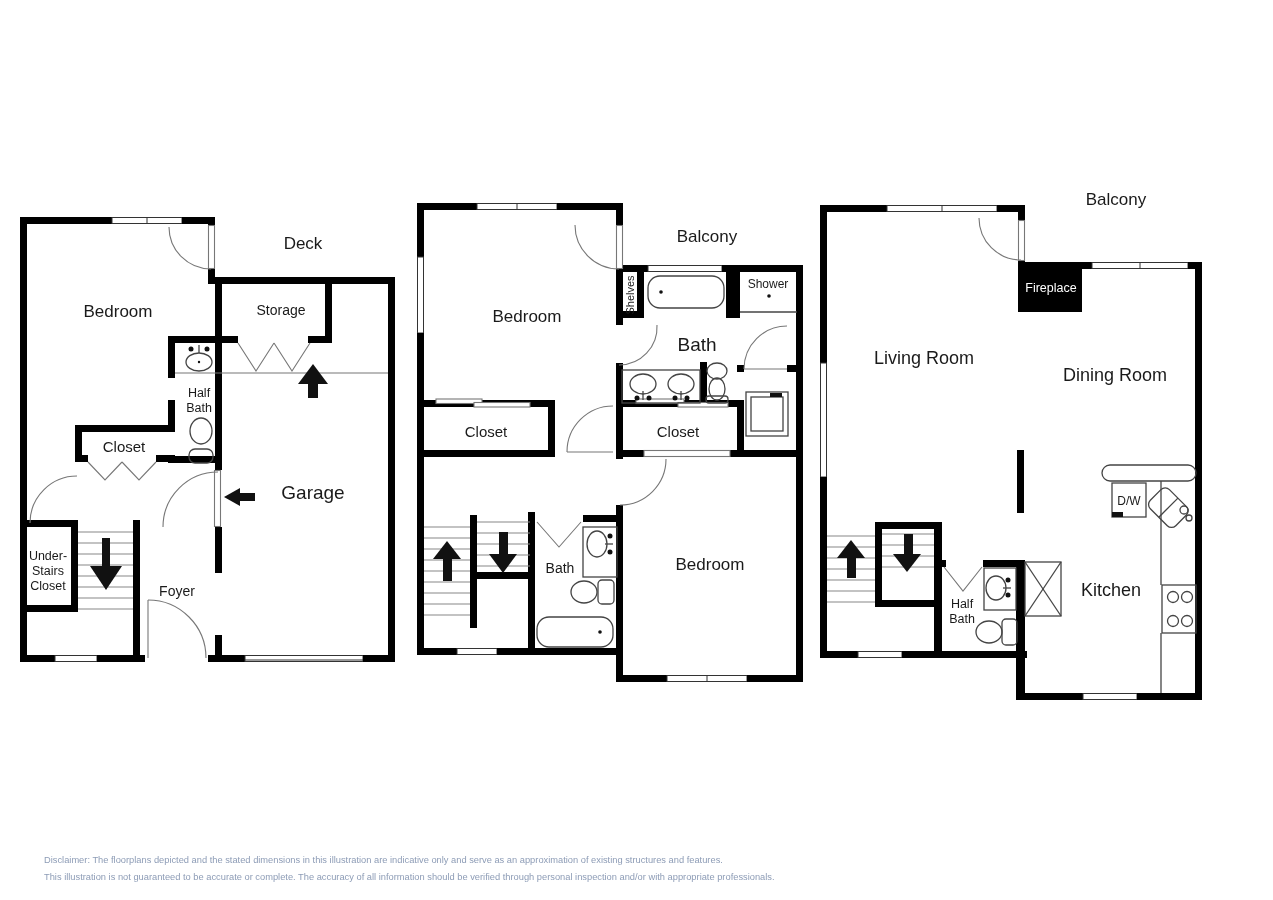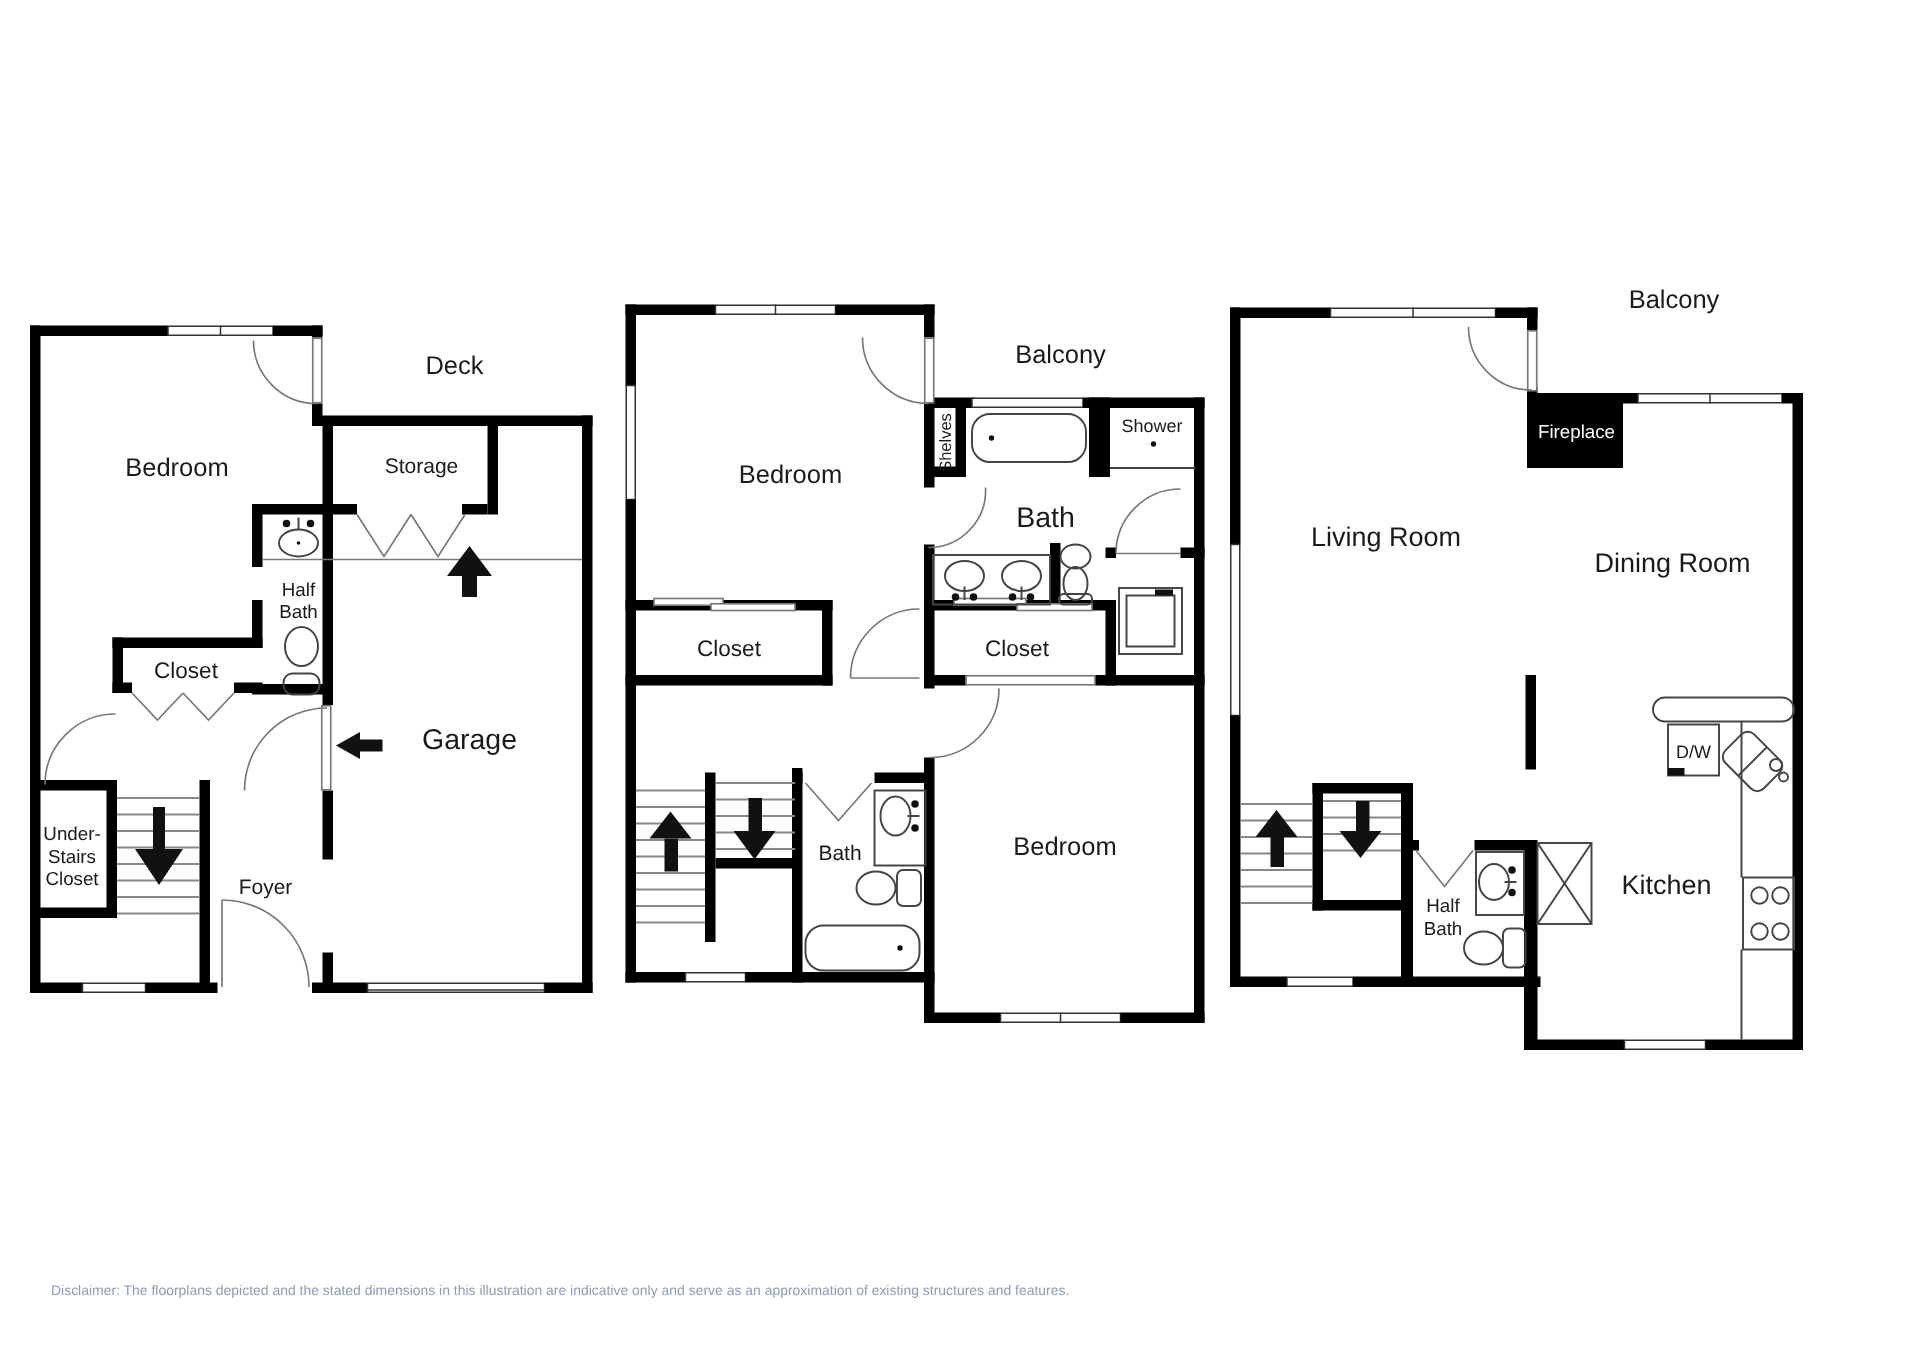--- a/index.html
+++ b/index.html
@@ -17,21 +17,21 @@
   .thinw{fill:#ffffff;stroke:var(--fixture);stroke-width:1.3;}
   .door{fill:none;stroke:var(--door);stroke-width:1.1;}
   .leaf{fill:#ffffff;stroke:var(--door);stroke-width:1.1;}
   .tread{stroke:var(--tread);stroke-width:1.2;}
   .arrow{fill:#111111;}
   .dot{fill:#111111;}
   .blk{fill:#111111;}
   text{font-family:"Liberation Sans",sans-serif;fill:var(--label);text-anchor:middle;}
   .fs19{font-size:19px;} .fs18{font-size:18px;} .fs17{font-size:17px;} .fs15{font-size:15px;}
   .fs14{font-size:14px;} .fs12{font-size:12px;} .fs125{font-size:12.5px;} .fs11{font-size:11px;}
-  .disclaimer{position:absolute;left:34px;top:852px;font-size:9.3px;line-height:16.5px;
+  .disclaimer{position:absolute;left:44px;top:852px;font-size:9.3px;line-height:16.5px;
               color:var(--disclaimer);white-space:nowrap;}
 </style>
 </head>
 <body>
 
 <div class="page">
 <svg width="1273" height="900" viewBox="0 0 1273 900">
 
   <g>
     <g>
@@ -456,14 +456,15 @@
       <text class="fs12" x="1129" y="505">D/W</text>
       <text class="fs125" x="962" y="608">Half</text>
       <text class="fs125" x="962" y="623">Bath</text>
       <text class="fs18" x="1111" y="596">Kitchen</text>
     </g>
   </g>
 </svg>
 
   <div class="disclaimer">
     <div>Disclaimer: The floorplans depicted and the stated dimensions in this illustration are indicative only and serve as an approximation of existing structures and features.</div>
+    <div>This illustration is not guaranteed to be accurate or complete. The accuracy of all information should be verified through personal inspection and/or with appropriate professionals.</div>
   </div>
 </div>
 
 </body></html>

